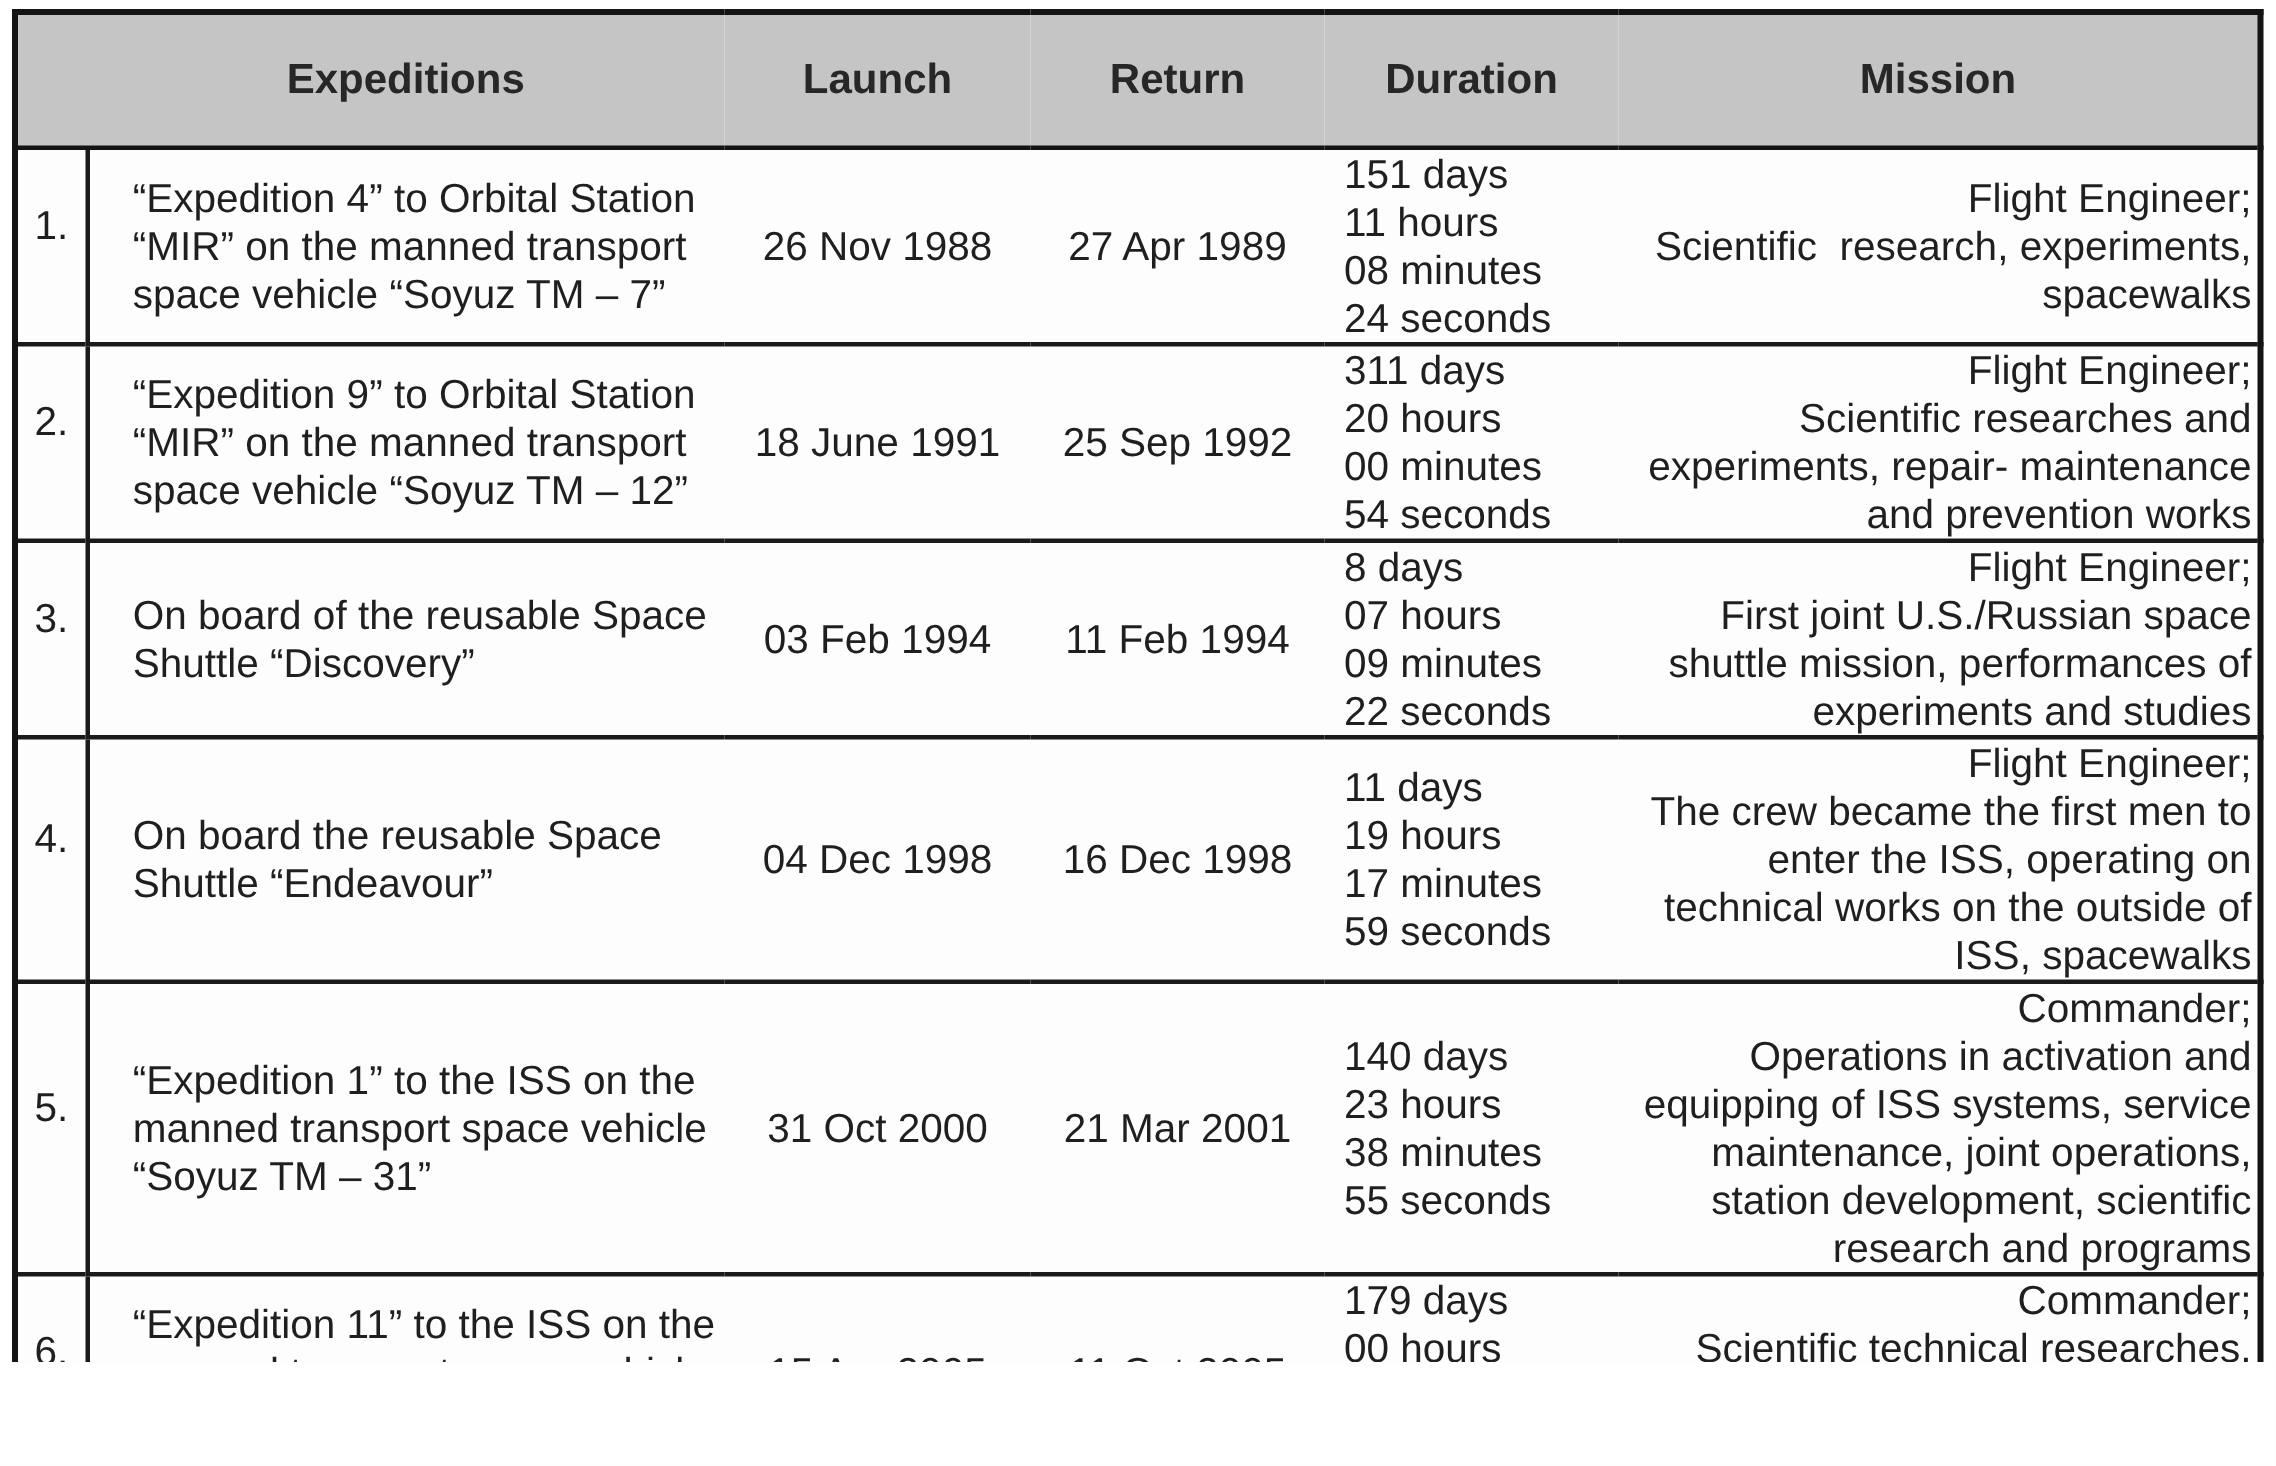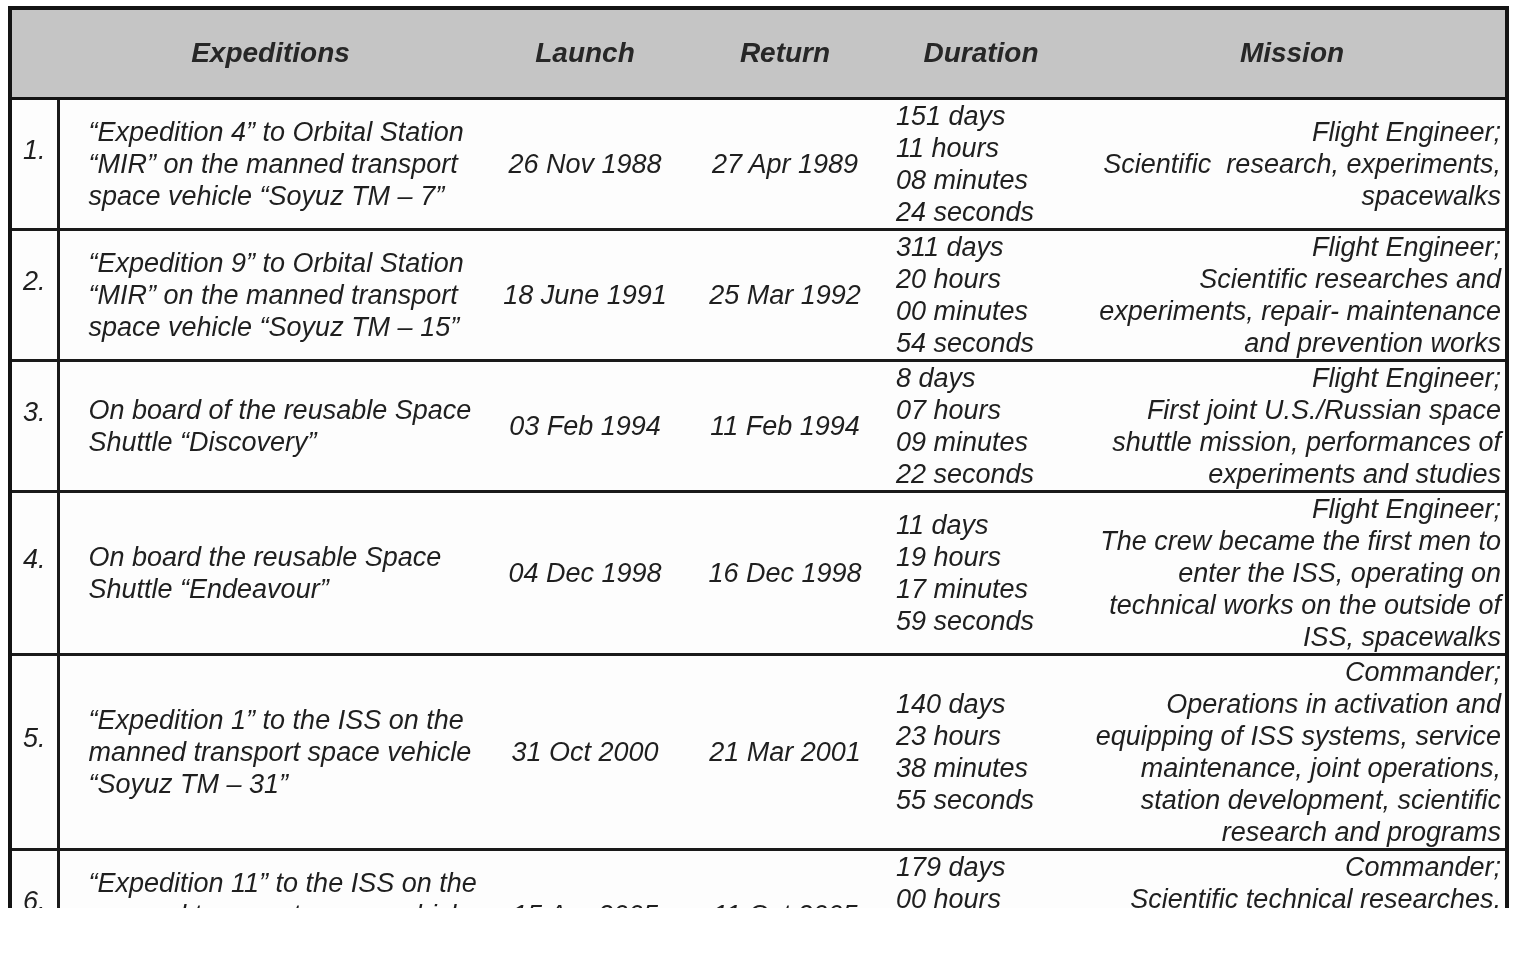--- a/index.html
+++ b/index.html
@@ -9,21 +9,20 @@
     font-family: "Liberation Sans", sans-serif;
   }
   .page {
     position: relative;
     width: 1517px;
     height: 908px;
     background: #ffffff;
     box-sizing: border-box;
     padding: 6px 6px 6px 8px;
     overflow: hidden;
-    font-style: italic;
   }
   table.exp-table {
     border-collapse: collapse;
     table-layout: fixed;
     width: 1501px;
     background: #fdfdfd;
     border: 4px solid #141414;
     color: #1f1f1f;
     font-size: 27px;
     line-height: 32px;
@@ -118,23 +117,23 @@
 08 minutes
 24 seconds</td>
         <td class="col-mission">Flight Engineer;
 Scientific  research, experiments,
 spacewalks</td>
       </tr>
       <tr class="data-row" style="height:128px">
         <td class="col-num"><span class="num-inner">2.</span></td>
         <td class="col-exp">“Expedition 9” to Orbital Station
 “MIR” on the manned transport
-space vehicle “Soyuz TM – 15”</td>
+space vehicle “Soyuz TM – 12”</td>
         <td class="col-launch">18 June 1991</td>
-        <td class="col-return">25 Mar 1992</td>
+        <td class="col-return">25 Sep 1992</td>
         <td class="col-duration">311 days
 20 hours
 00 minutes
 54 seconds</td>
         <td class="col-mission">Flight Engineer;
 Scientific researches and
 experiments, repair- maintenance
 and prevention works</td>
       </tr>
       <tr class="data-row" style="height:128px">

